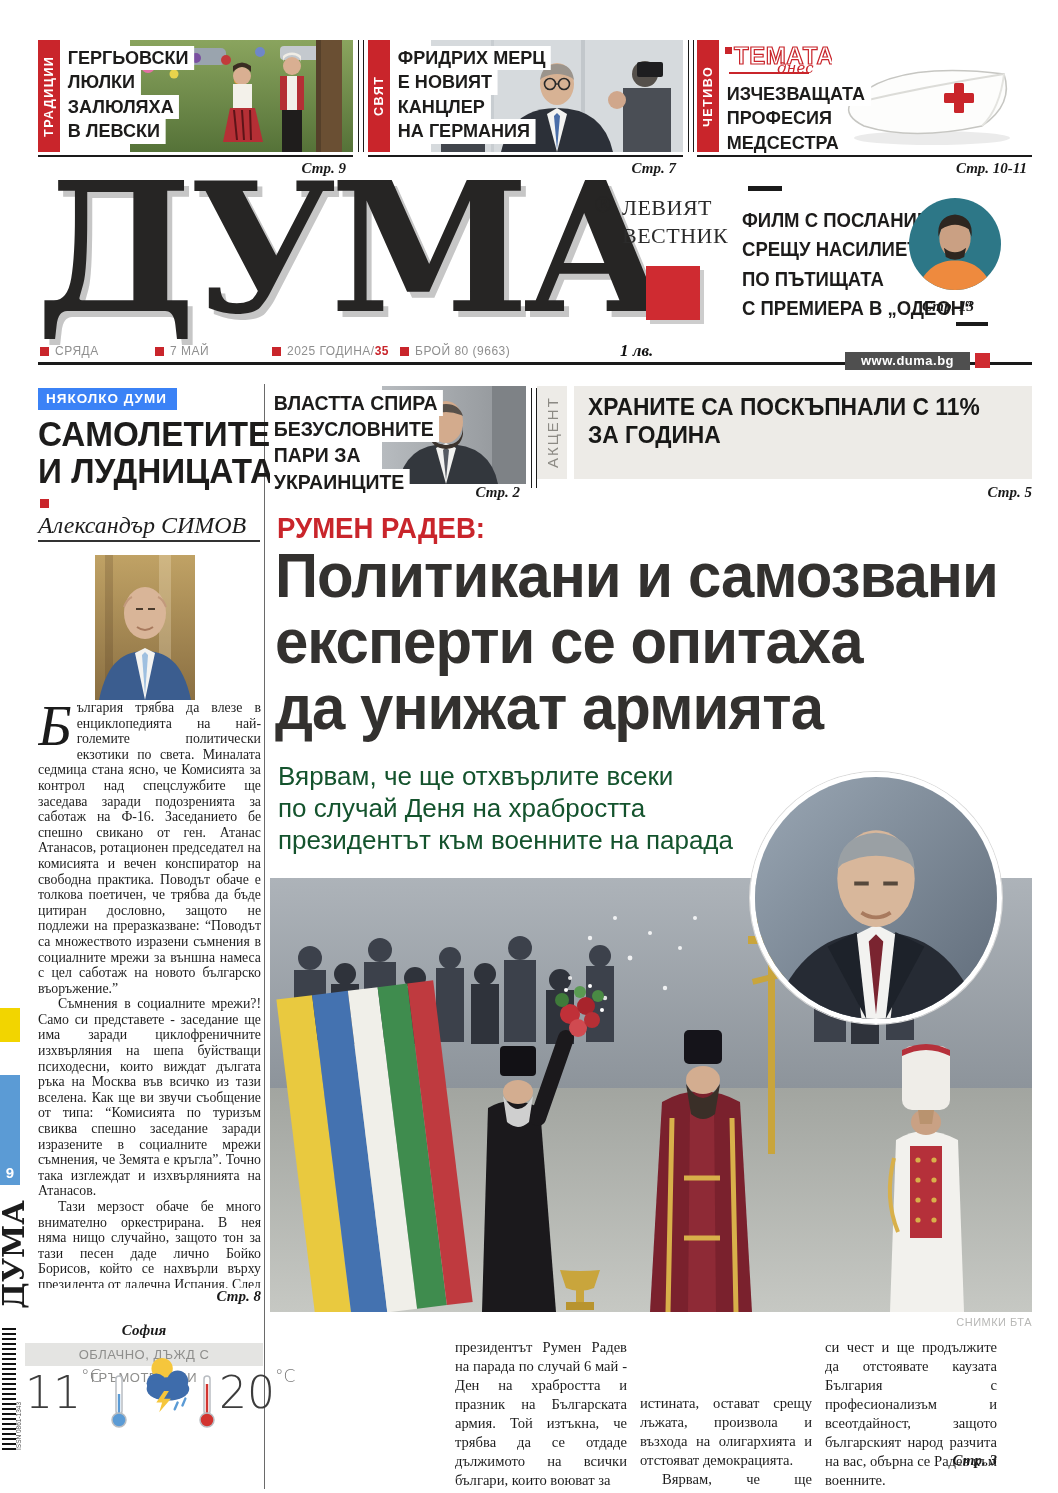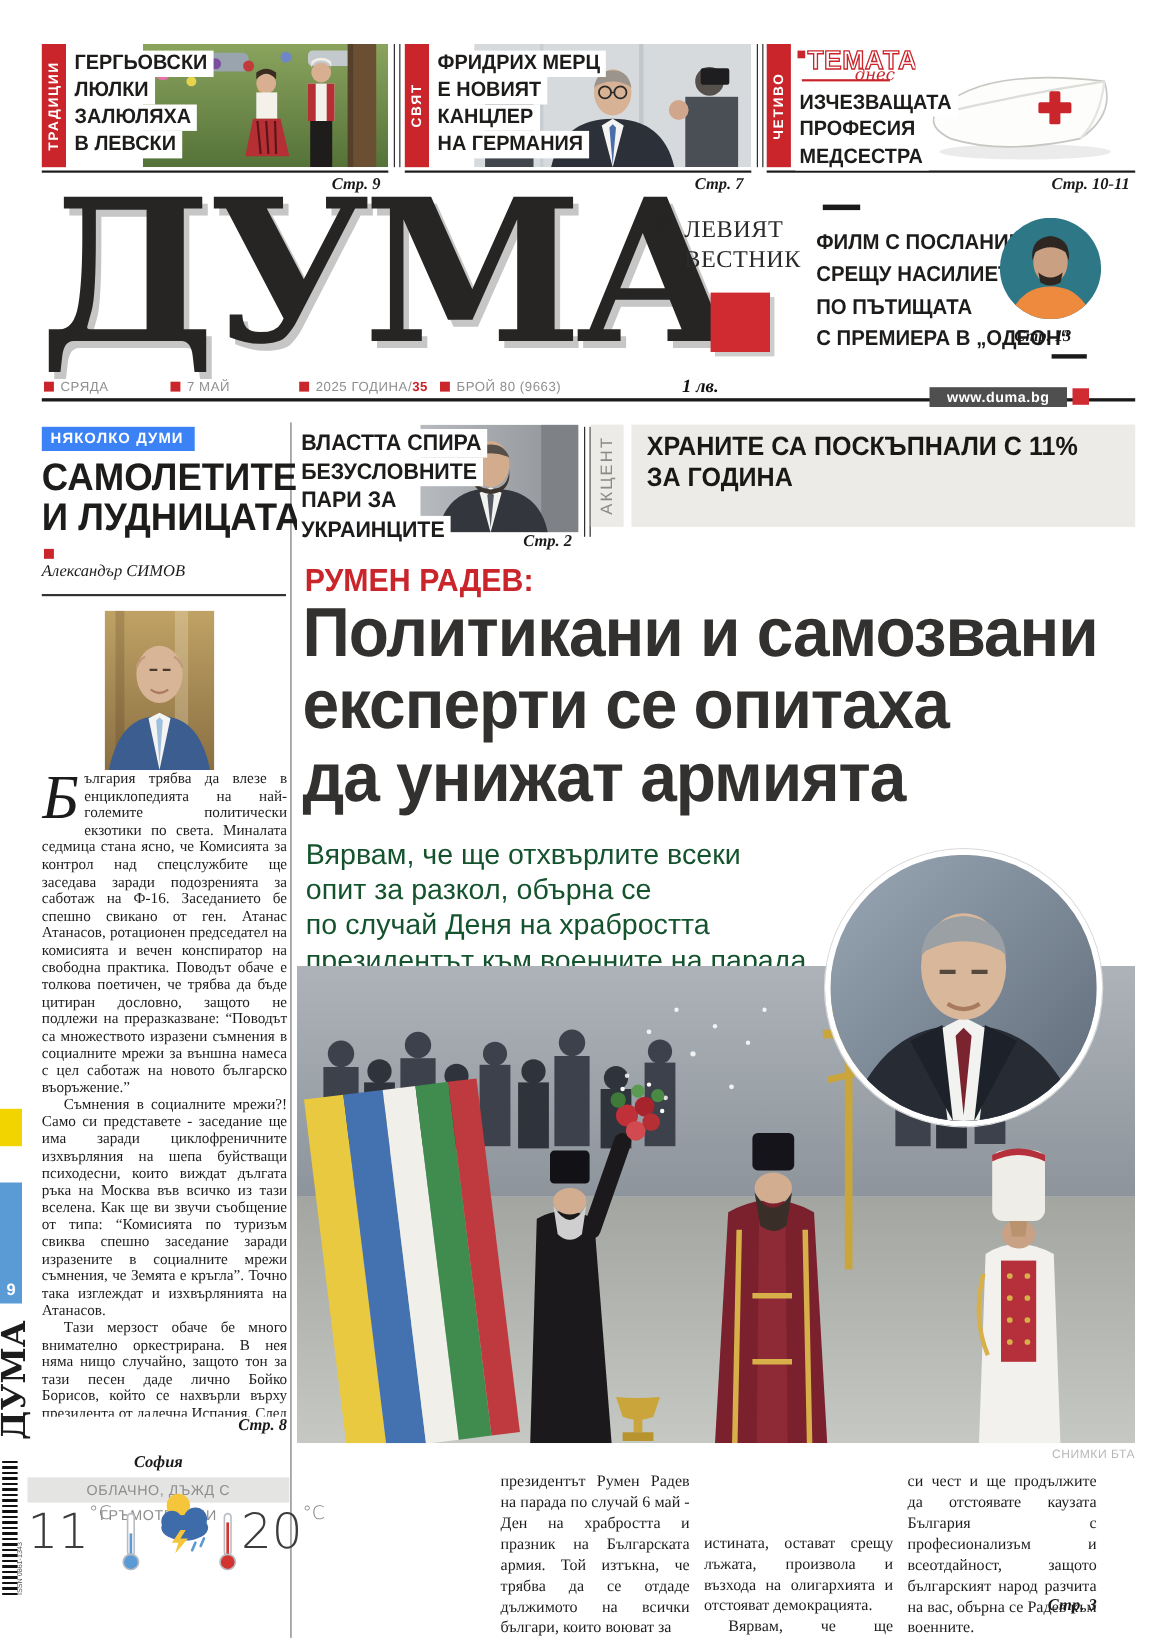--- a/index.html
+++ b/index.html
@@ -207,21 +207,21 @@
   <div class="abs" style="left:975px;top:353px;width:15px;height:15px;background:#cf2b31;"></div>
 
   <div class="abs" style="left:264px;top:384px;width:1px;height:1105px;background:#6a6a6a;"></div>
 
   <div class="abs" style="left:38px;top:388px;background:#3b82f6;color:#fff;font-family:'Liberation Sans',sans-serif;font-weight:bold;font-size:13.5px;letter-spacing:1px;padding:3px 10px 4px 8px;">НЯКОЛКО ДУМИ</div>
   <div class="abs cond sx95" style="left:38px;top:416px;font-size:35px;line-height:1.05;color:#1d1c1b;">
       <span class="line">САМОЛЕТИТЕ</span>
       <span class="line">И ЛУДНИЦАТА</span>
     </div>
   <div class="abs" style="left:40px;top:499px;width:9px;height:9px;background:#c9252b;"></div>
-  <div class="abs" style="left:38px;top:512px;font-style:italic;font-size:15px;color:#1d1d1d;">Александър СИМОВ</div>
+  <div class="abs" style="left:38px;top:512px;font-style:italic;font-size:24px;color:#1d1d1d;">Александър СИМОВ</div>
   <div class="abs" style="left:38px;top:540px;width:222px;height:1.5px;background:#333;"></div>
   <div class="abs photo" style="left:95px;top:555px;width:100px;height:145px;">
     <svg viewBox="0 0 100 145" preserveAspectRatio="none">
       <defs>
           <linearGradient id="opg" x1="0" y1="0" x2="0" y2="1">
             <stop offset="0" stop-color="#c0a265"></stop>
             <stop offset="1" stop-color="#8a6f42"></stop>
           </linearGradient>
         </defs>
       <rect width="100" height="145" fill="url(#opg)"></rect>
@@ -304,30 +304,30 @@
   </div>
 
   <div class="abs dline" style="left:531px;top:388px;height:100px;"></div>
 
   <div class="abs vert-gray" style="left:537px;top:386px;width:30px;height:93px;background:#edebe7;">
       <span>АКЦЕНТ</span>
     </div>
   <div class="abs" style="left:574px;top:386px;width:458px;height:93px;background:#edebe7;box-sizing:border-box;padding:7px 14px 0 14px;">
     <div class="cond sx95" style="font-size:24px;color:#181817;">ХРАНИТЕ СА ПОСКЪПНАЛИ С 11% ЗА ГОДИНА</div>
   </div>
+  <div class="abs pageref" style="left:574px;top:484px;width:458px;text-align:right;">Стр. 5</div>
 
   <div class="abs cond sx95" style="left:277px;top:512px;font-size:29px;color:#c9252b;">РУМЕН РАДЕВ:</div>
   <div class="abs cond sx95" style="left:275px;top:542px;font-size:63px;line-height:1.05;color:#33312f;letter-spacing:-1px;">
       <span class="line">Политикани и самозвани</span>
       <span class="line">експерти се опитаха</span>
       <span class="line">да унижат армията</span>
     </div>
   <div class="abs" style="left:278px;top:760px;width:480px;font-family:'Liberation Sans',sans-serif;font-size:26px;line-height:1.24;color:#14532d;">
       <span class="line">Вярвам, че ще отхвърлите всеки</span>
-      <span class="line">опит за разкол, обърна се</span>
       <span class="line">по случай Деня на храбростта</span>
       <span class="line">президентът към военните на парада</span>
     </div>
 
   <div class="abs photo" style="left:270px;top:878px;width:762px;height:434px;">
     <svg viewBox="0 0 762 434" preserveAspectRatio="none">
       <defs>
         <linearGradient id="crg" x1="0" y1="0" x2="0" y2="1">
             <stop offset="0" stop-color="#adb3b9"></stop>
             <stop offset="1" stop-color="#8d949b"></stop>

